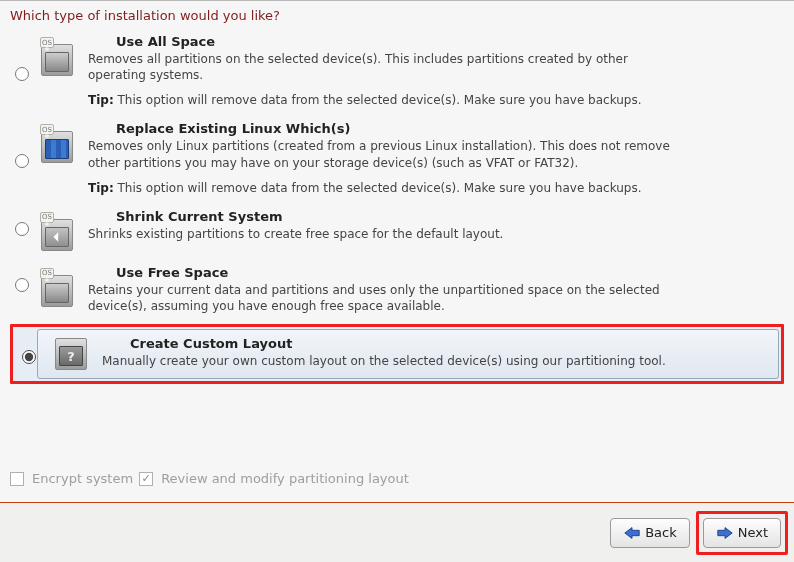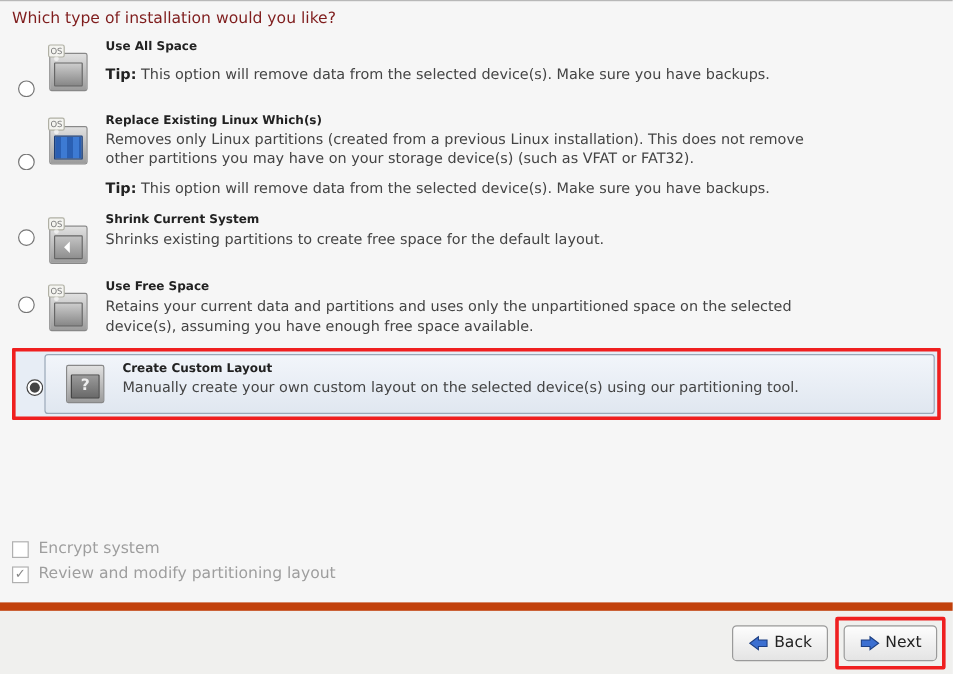--- a/index.html
+++ b/index.html
@@ -51,23 +51,24 @@
     display: flex;
     justify-content: center;
     padding-top: 10px;
   }
   .text-col {
     flex: 1;
     padding-left: 6px;
   }
   .opt-title {
     font-weight: bold;
-    font-size: 10px;
+    font-size: 13px;
     margin-bottom: 2px;
     color: #222;
+    margin-left: 28px;
   }
   .opt-desc {
     color: #444;
     font-size: 12px;
     line-height: 1.35;
     max-width: 600px;
   }
   .opt-tip {
     color: #444;
     font-size: 12px;
@@ -147,21 +148,20 @@
     left: 4px;
     top: 50%;
     transform: translateY(-50%);
   }
   
   .checks {
     position: absolute;
     left: 10px;
     bottom: 76px;
     display: flex;
-    flex-direction: column;
     gap: 6px;
   }
   .check-row {
     display: flex;
     align-items: center;
     gap: 8px;
     color: #9e9e9e;
   }
   .chk {
     width: 14px; height: 14px;
@@ -171,21 +171,21 @@
     align-items: center;
     justify-content: center;
     font-size: 11px;
     color: #888;
   }
   
   .footer {
     position: absolute;
     bottom: 0; left: 0; right: 0;
     height: 60px;
-    border-top: 7px solid #c2410c;
+    border-top: 1px solid #c2410c;
     background: #f0f0ee;
     display: flex;
     align-items: center;
     justify-content: flex-end;
     padding-right: 6px;
     gap: 6px;
   }
   .btn {
     height: 30px;
     min-width: 78px;
@@ -227,20 +227,21 @@
     </div>
     <div class="icon-col">
       <div class="disk">
         <div class="os-tag">OS</div>
         <div class="inner inner-gray"></div>
         <div class="shine"></div>
       </div>
     </div>
     <div class="text-col">
       <div class="opt-title">Use All Space</div>
+      <div class="opt-desc">Removes all partitions on the selected device(s).  This includes partitions created by other operating systems.</div>
       <div class="opt-tip">
         <b>Tip:</b>
         <span>This option will remove data from the selected device(s).  Make sure you have backups.</span>
       </div>
     </div>
   </div>
 
   <div class="option-row">
     <div class="radio-col">
       <input type="radio" name="inst" style="">

